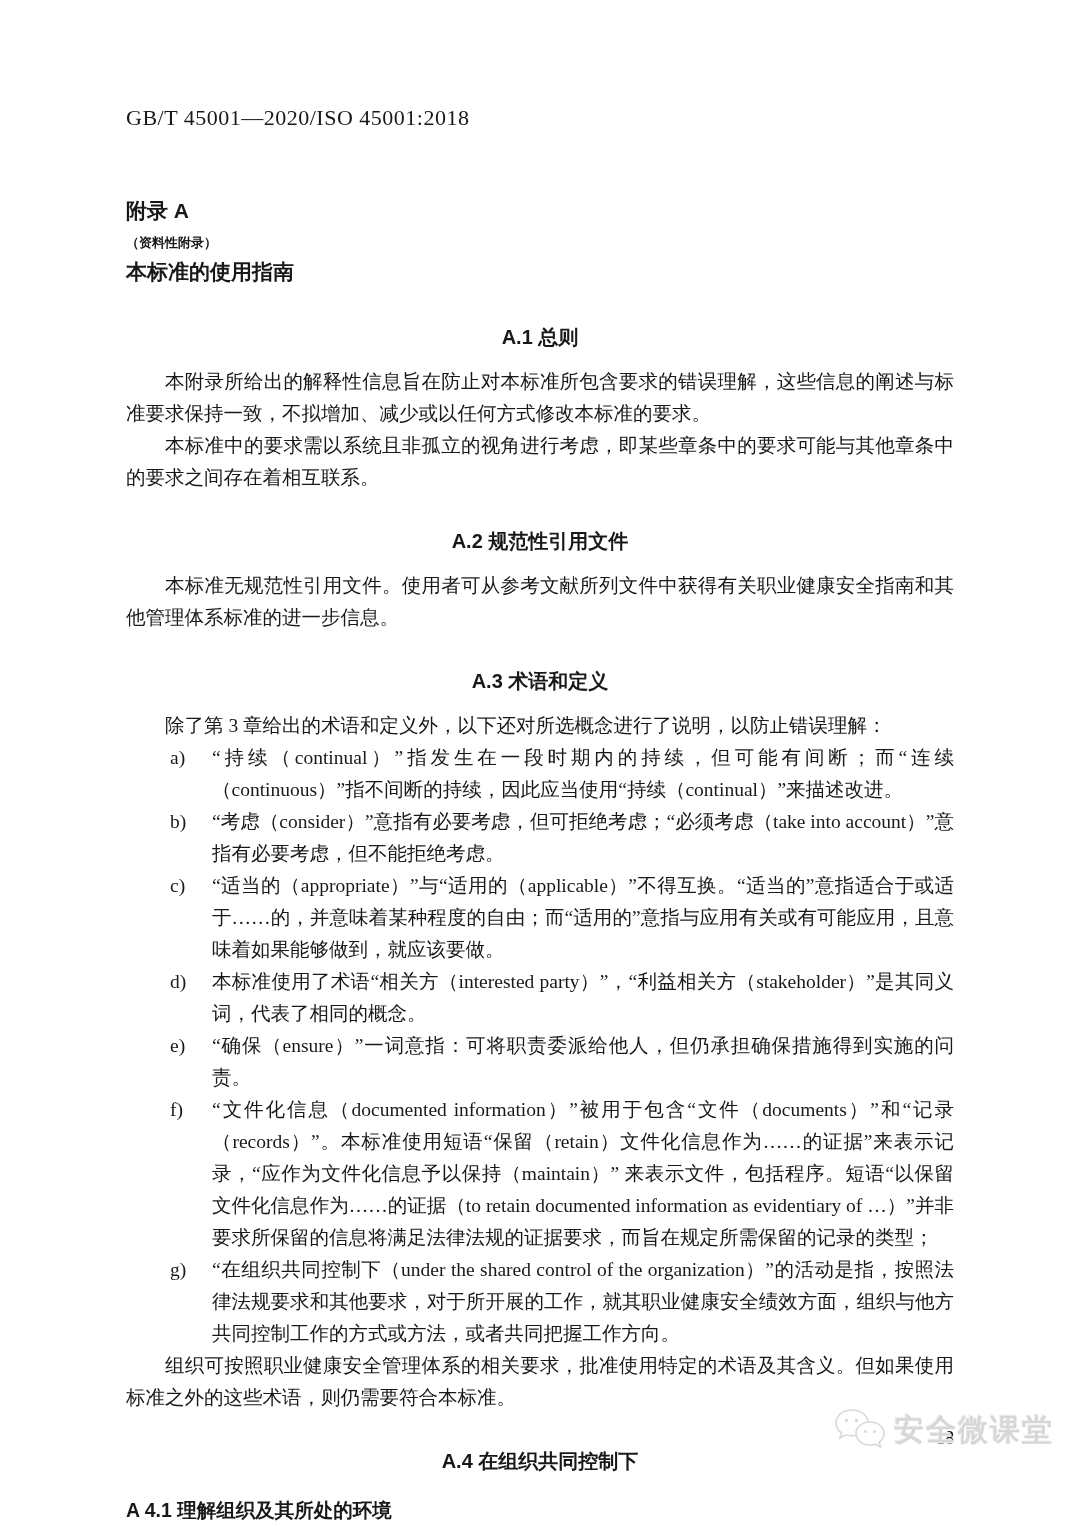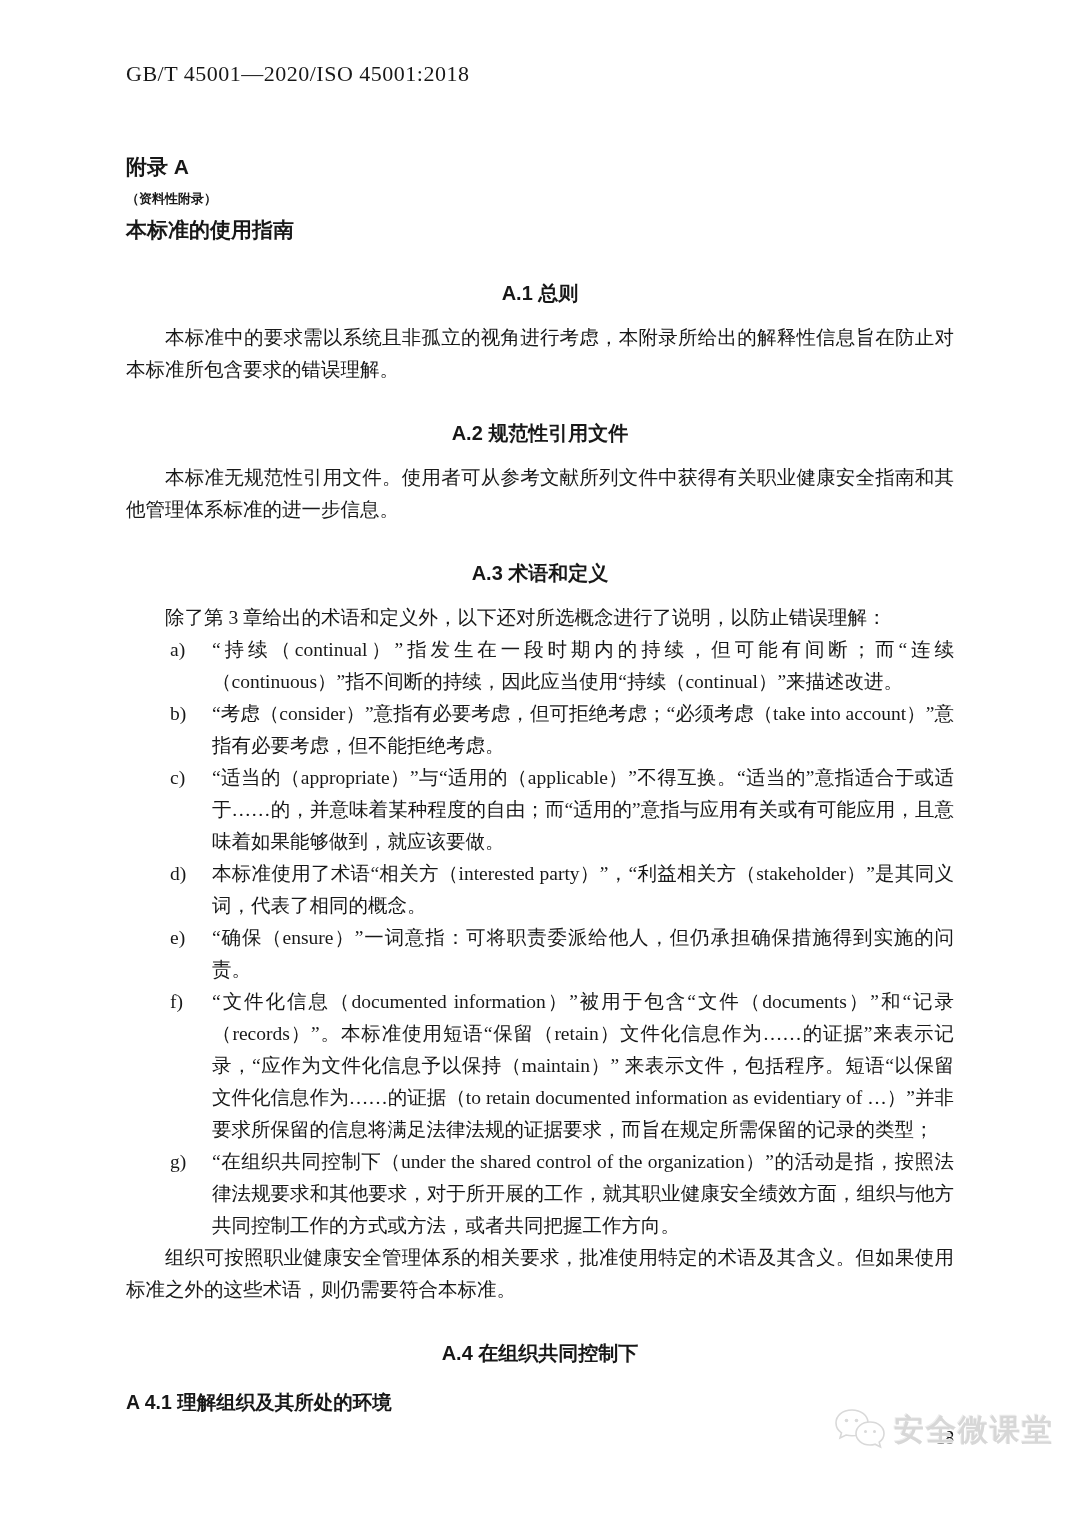--- a/index.html
+++ b/index.html
@@ -14,41 +14,41 @@
   }
   .page {
     position: absolute;
     inset: 0;
     background: #fff;
   }
   .content {
     padding: 0 126px;
   }
   .doc-header {
-    padding-top: 60px;
+    padding-top: 104px;
     font-size: 22px;
     line-height: 28px;
     letter-spacing: 0.5px;
   }
   .title-block {
     margin-top: 62px;
   }
   .title-main {
     font-family: "Liberation Sans", "DejaVu Sans", sans-serif;
     font-weight: bold;
     font-size: 21px;
     line-height: 33px;
   }
   .title-sub {
     font-size: 13px;
     line-height: 31px;
     font-weight: bold;
   }
   .title-doc {
-    font-family: Liberation Sans, sans-serif;
+    font-family: Liberation Mono, monospace;
     font-weight: bold;
     font-size: 21px;
     line-height: 32px;
   }
   .section-heading {
     font-family: "Liberation Sans", "DejaVu Sans", sans-serif;
     font-weight: bold;
     font-size: 20px;
     line-height: 26px;
     margin: 34px 0 16px 0;
@@ -118,21 +118,22 @@
 
     <div class="doc-header">GB/T 45001—2020/ISO 45001:2018</div>
 
     <div class="title-block">
       <div class="title-main">附录 A</div>
       <div class="title-sub">（资料性附录）</div>
       <div class="title-doc">本标准的使用指南</div>
     </div>
 
     <div class="section-heading">A.1 总则</div>
-    <p class="body-par">本标准中的要求需以系统且非孤立的视角进行考虑，本附录所给出的解释性信息旨在防止对本标准所包含要求的错误理解。</p>
+    <p class="body-par">本附录所给出的解释性信息旨在防止对本标准所包含要求的错误理解，这些信息的阐述与标准要求保持一致，不拟增加、减少或以任何方式修改本标准的要求。</p>
+    <p class="body-par">本标准中的要求需以系统且非孤立的视角进行考虑，即某些章条中的要求可能与其他章条中的要求之间存在着相互联系。</p>
 
     <div class="section-heading">A.2 规范性引用文件</div>
     <p class="body-par">本标准无规范性引用文件。使用者可从参考文献所列文件中获得有关职业健康安全指南和其他管理体系标准的进一步信息。</p>
 
     <div class="section-heading">A.3 术语和定义</div>
     <p class="body-par">除了第 3 章给出的术语和定义外，以下还对所选概念进行了说明，以防止错误理解：</p>
 
     <div class="list">
       <div class="list-item">
         <span class="label">a)</span>

